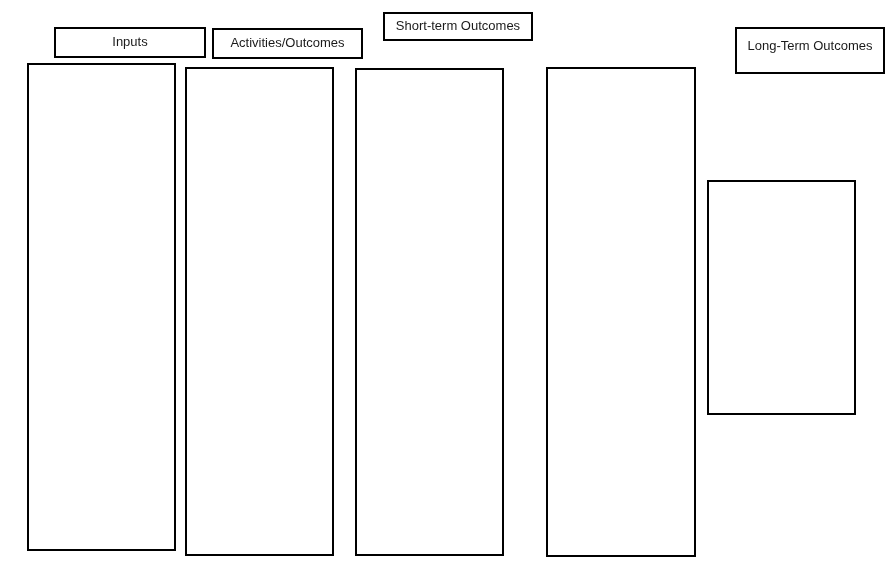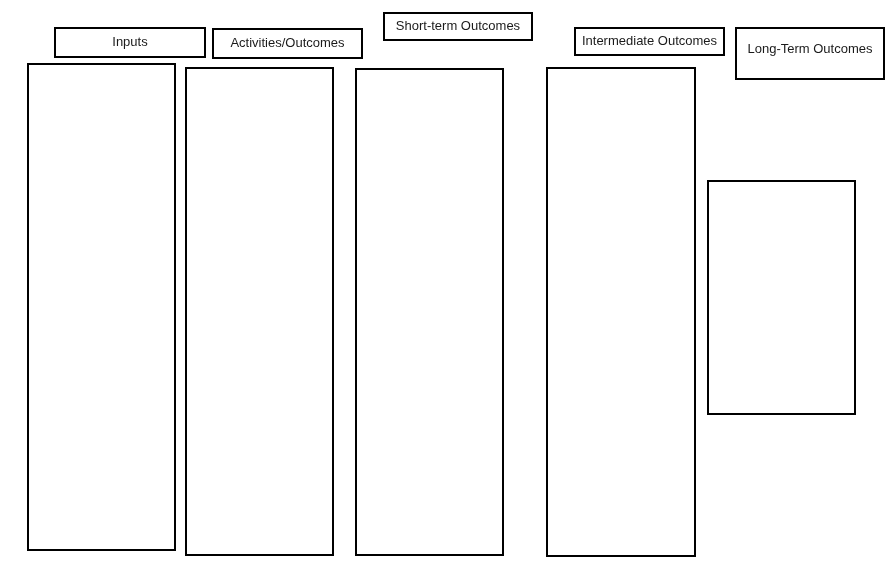--- a/index.html
+++ b/index.html
@@ -40,21 +40,21 @@
   
   .h2 { left: 184px; top: 28px;  width: 151px; height: 31px; }
   .b2 { left: 185px; top: 67px;  width: 149px; height: 489px; }
   
   .h3 { left: 355px; top: 12px;  width: 150px; height: 29px; text-align: right; }
   .b3 { left: 355px; top: 68px;  width: 149px; height: 488px; }
   
   .h4 { left: 546px; top: 27px;  width: 151px; height: 29px; }
   .b4 { left: 546px; top: 67px;  width: 150px; height: 490px; }
   
-  .h5 { left: 707px; top: 27px;  width: 150px; height: 53px; padding-bottom: 9px; }
+  .h5 { left: 707px; top: 27px;  width: 150px; height: 47px; padding-bottom: 9px; }
   .b5 { left: 707px; top: 180px; width: 149px; height: 235px; }
 </style>
 </head>
 <body>
 
 <div class="canvas">
 
   <div class="box header-box h1">
     <span class="header-label">Inputs</span>
   </div>
@@ -63,23 +63,20 @@
   <div class="box header-box h2">
     <span class="header-label">Activities/Outcomes</span>
   </div>
   <div class="box b2"></div>
 
   <div class="box header-box h3">
     <span class="header-label">Short-term Outcomes</span>
   </div>
   <div class="box b3"></div>
 
-  <div class="box header-box h4">
-    <span class="header-label">Intermediate Outcomes</span>
-  </div>
   <div class="box b4"></div>
 
   <div class="box header-box h5">
     <span class="header-label">Long-Term Outcomes</span>
   </div>
   <div class="box b5"></div>
 
 </div>
 
 </body></html>

